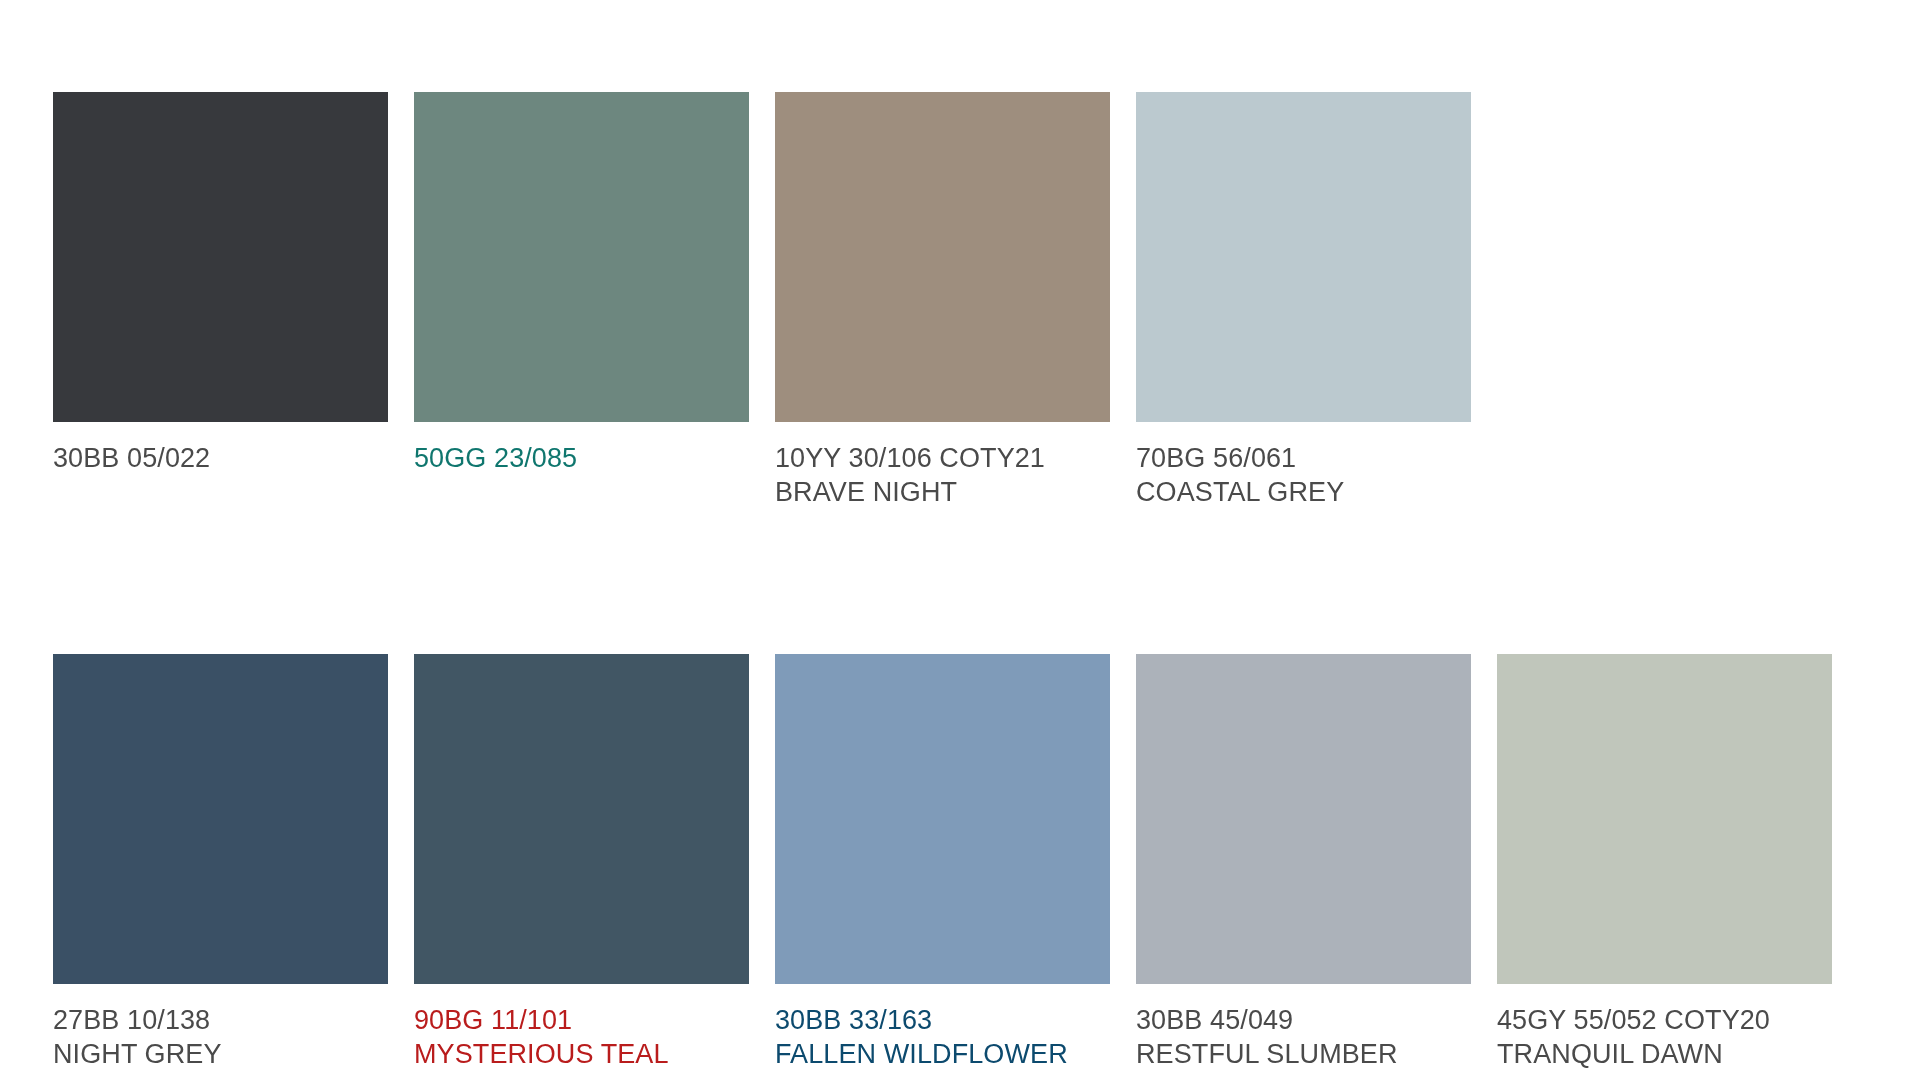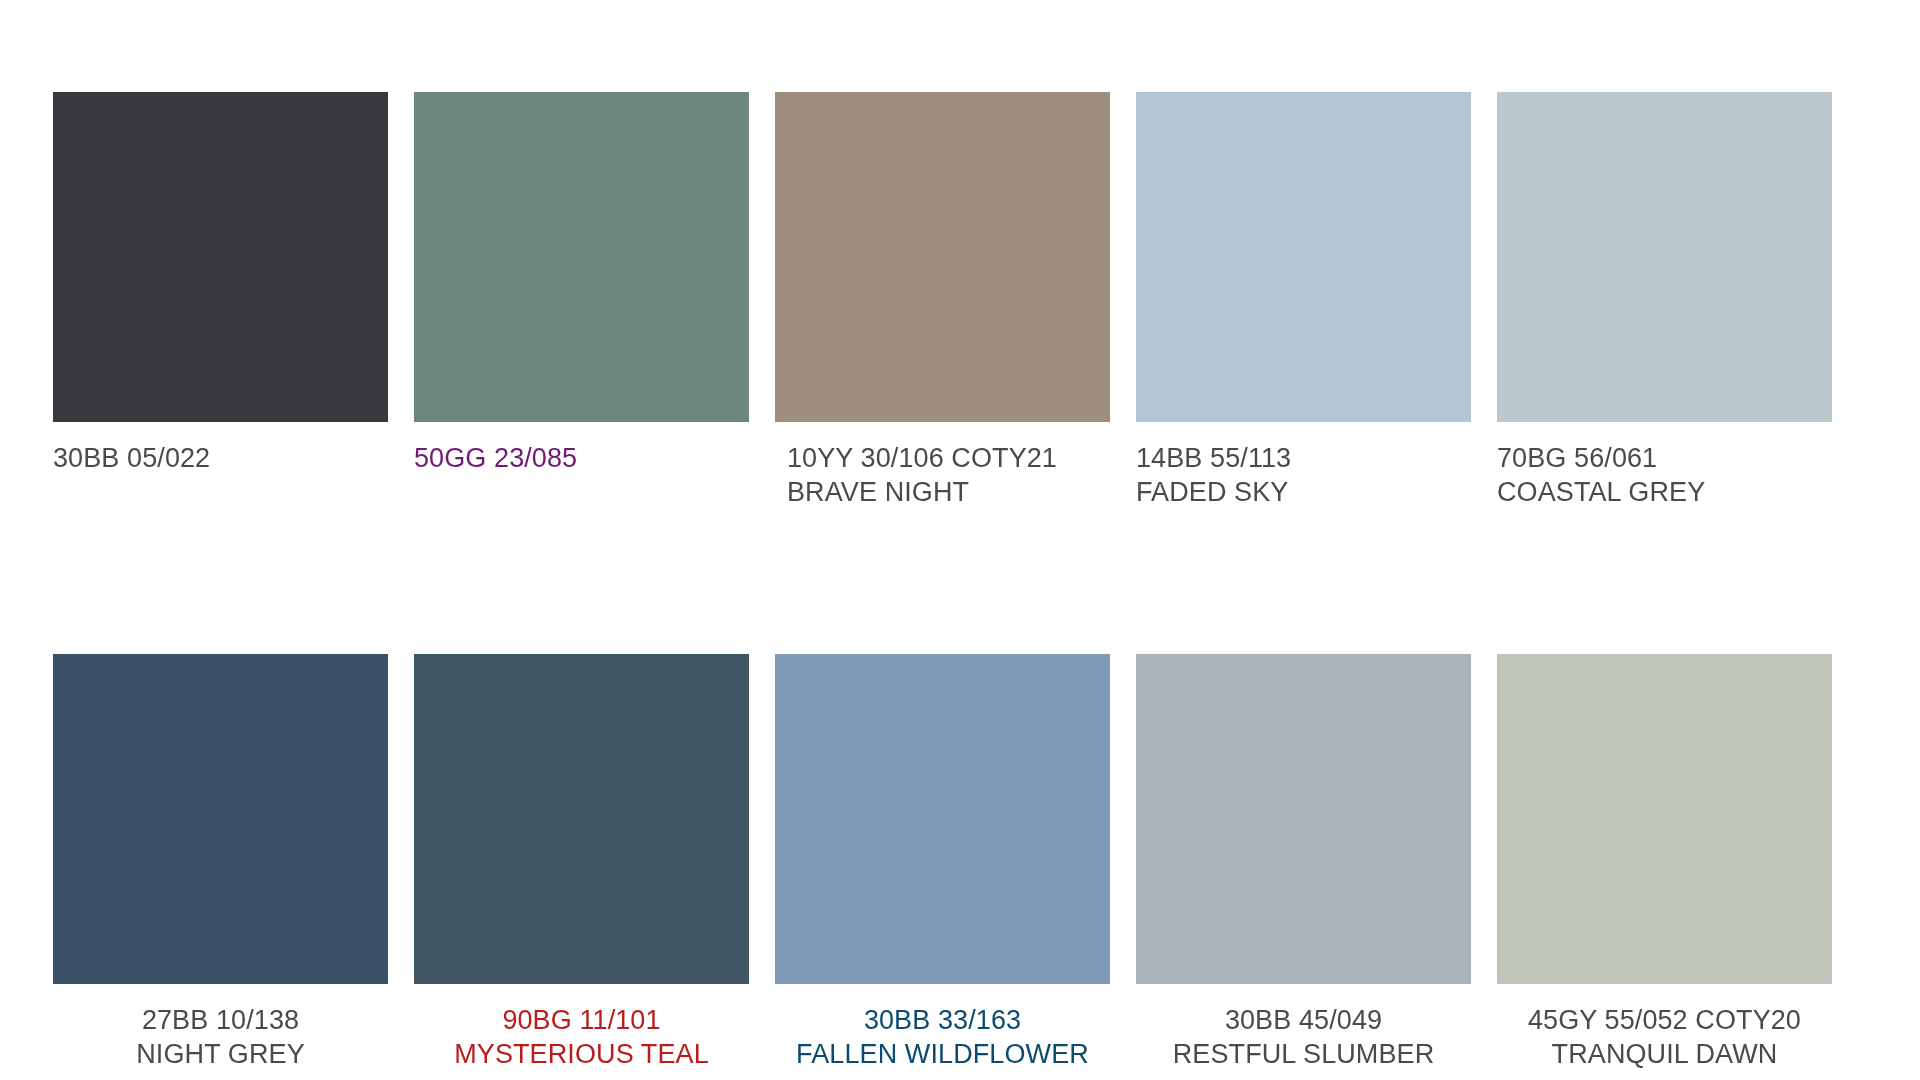--- a/index.html
+++ b/index.html
@@ -26,21 +26,20 @@
 
   .swatch-row {
     display: flex;
     flex-direction: row;
     align-items: flex-start;
     gap: 26px;
   }
 
   .swatch-row.row-2 {
     margin-top: 145px;
-    text-align: center;
   }
 
   .swatch-card {
     width: 335px;
     flex: 0 0 335px;
     display: flex;
     flex-direction: column;
   }
 
   .swatch-chip {
@@ -76,40 +75,33 @@
 
     <div class="swatch-card">
       <div class="swatch-chip" style="background-color: rgb(55, 57, 61);"></div>
       <div class="swatch-label" style="color: rgb(74, 74, 74);">
         <span class="swatch-code">30BB 05/022</span>
       </div>
     </div>
 
     <div class="swatch-card">
       <div class="swatch-chip" style="background-color: rgb(109, 135, 127);"></div>
-      <div class="swatch-label" style="color: #701a75;">
+      <div class="swatch-label" style="color: #0f766e;">
         <span class="swatch-code">50GG 23/085</span>
       </div>
     </div>
 
     <div class="swatch-card">
       <div class="swatch-chip" style="background-color: rgb(158, 142, 126);"></div>
-      <div class="swatch-label" style="color: rgb(74, 74, 74); margin-left: 12px;">
+      <div class="swatch-label" style="color: rgb(74, 74, 74);">
         <span class="swatch-code">10YY 30/106 COTY21</span>
         <span class="swatch-name">BRAVE NIGHT</span>
       </div>
     </div>
 
-    <div class="swatch-card">
-      <div class="swatch-chip" style="background-color: rgb(178, 198, 214);"></div>
-      <div class="swatch-label" style="color: rgb(74, 74, 74);">
-        <span class="swatch-code">14BB 55/113</span>
-        <span class="swatch-name">FADED SKY</span>
-      </div>
-    </div>
 
     <div class="swatch-card">
       <div class="swatch-chip" style="background-color: rgb(187, 201, 207);"></div>
       <div class="swatch-label" style="color: rgb(74, 74, 74);">
         <span class="swatch-code">70BG 56/061</span>
         <span class="swatch-name">COASTAL GREY</span>
       </div>
     </div>
 
   </div>

